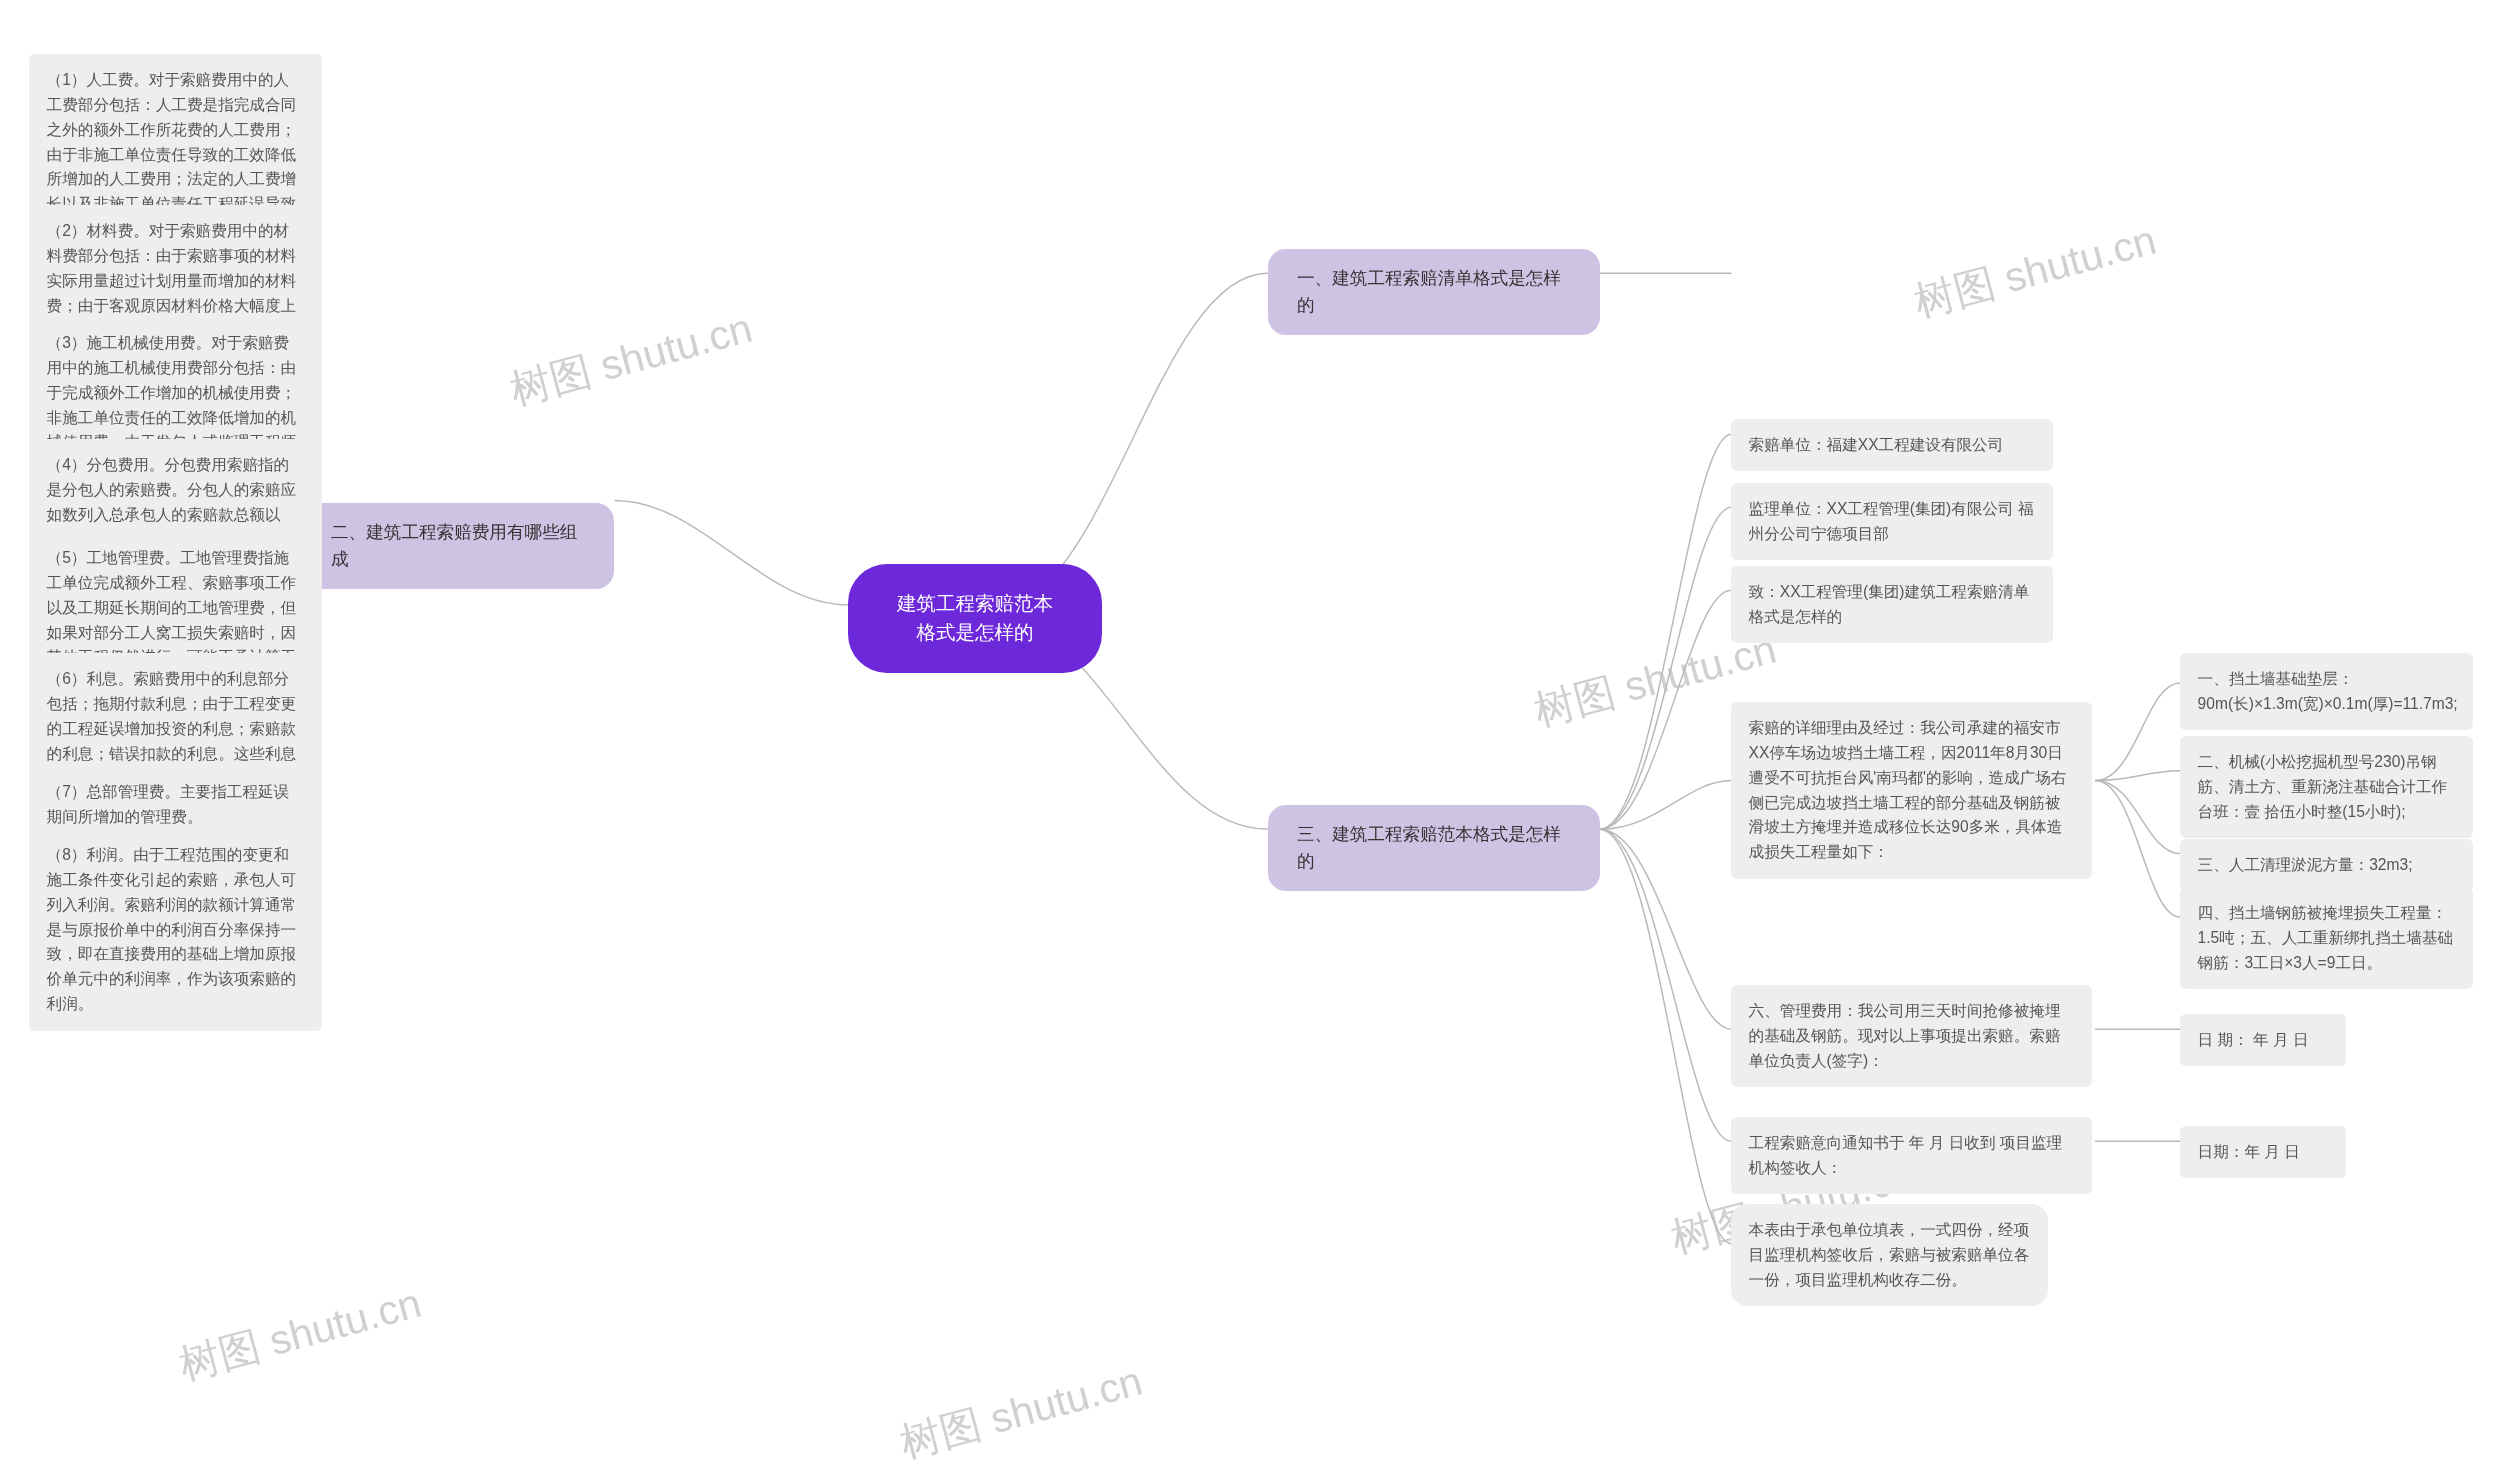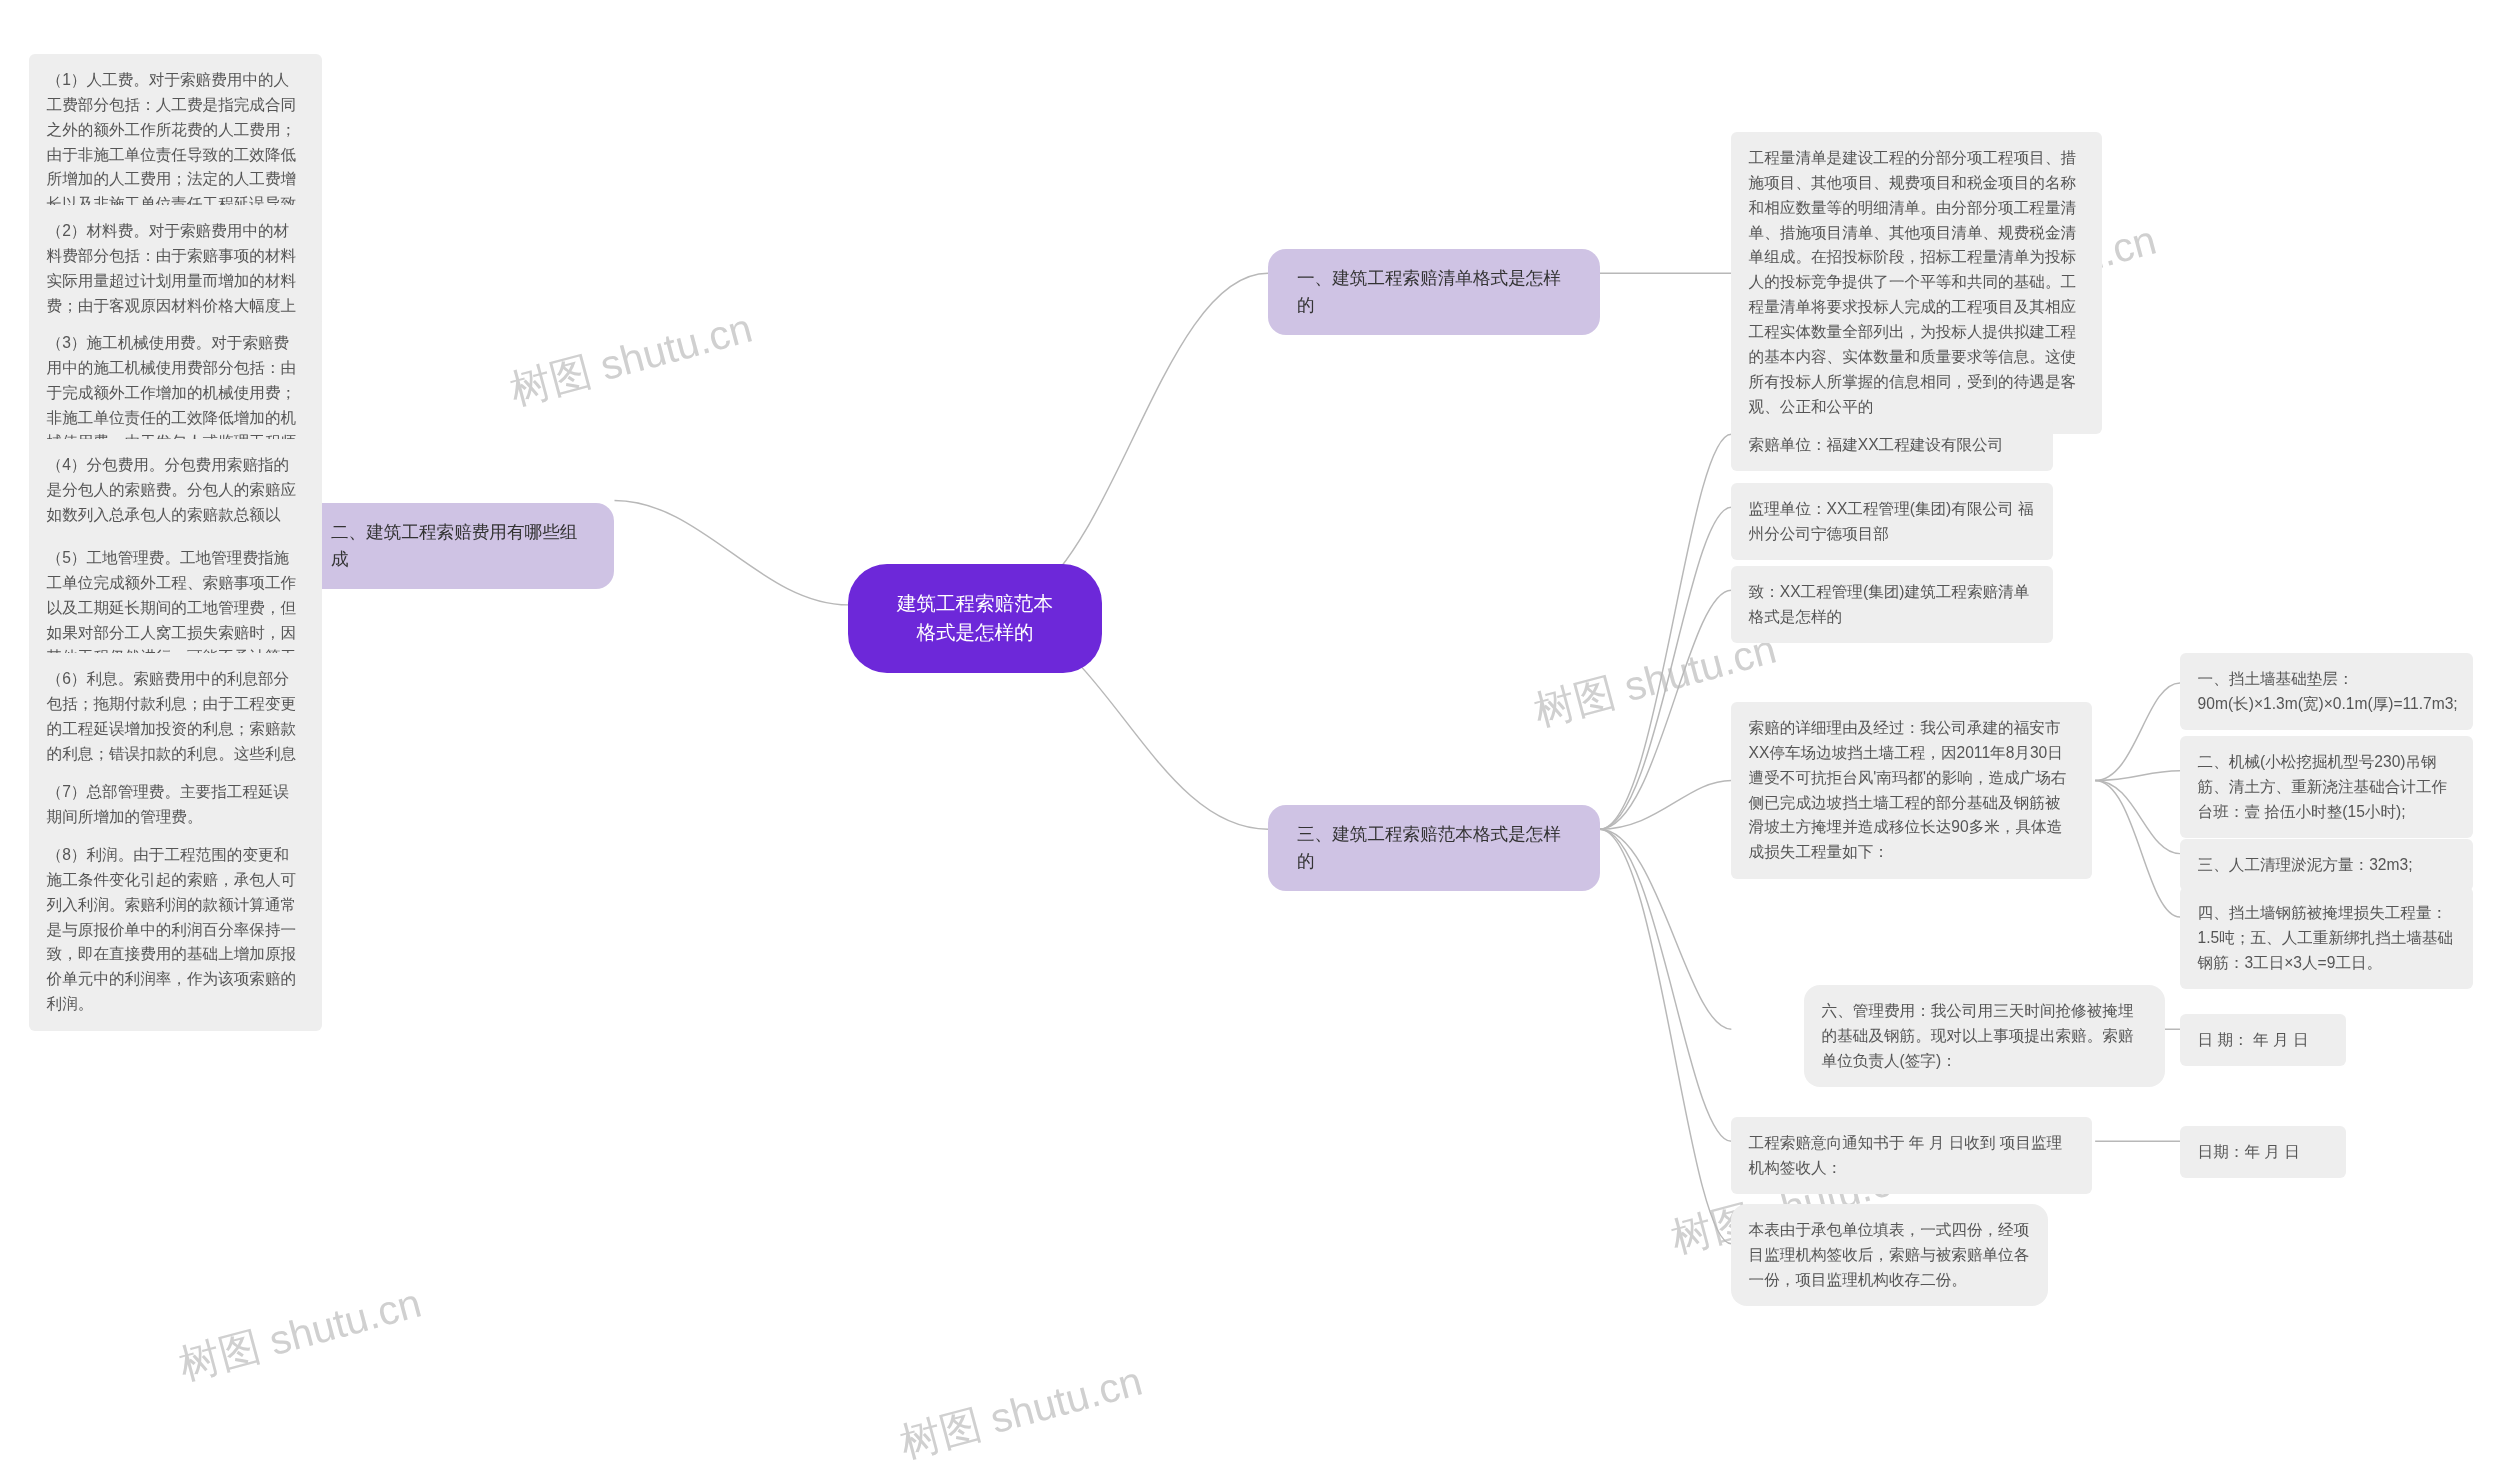--- a/index.html
+++ b/index.html
@@ -121,21 +121,20 @@
   <path d="M 2148 800 C 2190 800, 2200 875, 2235 875"></path>
   <path d="M 2148 800 C 2190 800, 2200 940, 2235 940"></path>
 
   <path d="M 2148 1055 C 2190 1055, 2200 1055, 2235 1055"></path>
   <path d="M 2148 1170 C 2190 1170, 2200 1170, 2235 1170"></path>
 </svg>
 
 <div class="node central" style="left:848px; top:564px; width:254px;">建筑工程索赔范本格式是怎样的</div>
 
 <div class="node branch" style="left:1268px; top:249px; width:332px;">一、建筑工程索赔清单格式是怎样的</div>
-<div class="node leaf" style="left:1731px; top:132px; width:371px;">工程量清单是建设工程的分部分项工程项目、措施项目、其他项目、规费项目和税金项目的名称和相应数量等的明细清单。由分部分项工程量清单、措施项目清单、其他项目清单、规费税金清单组成。在招投标阶段，招标工程量清单为投标人的投标竞争提供了一个平等和共同的基础。工程量清单将要求投标人完成的工程项目及其相应工程实体数量全部列出，为投标人提供拟建工程的基本内容、实体数量和质量要求等信息。这使所有投标人所掌握的信息相同，受到的待遇是客观、公正和公平的</div>
 
 <div class="node branch" style="left:302px; top:483px; width:312px;margin-top:20px;">二、建筑工程索赔费用有哪些组成</div>
 
 <div class="node leaf" style="left:29px; top:54px; width:293px;">（1）人工费。对于索赔费用中的人工费部分包括：人工费是指完成合同之外的额外工作所花费的人工费用；由于非施工单位责任导致的工效降低所增加的人工费用；法定的人工费增长以及非施工单位责任工程延误导致的人员离工费和工资上涨费等。</div>
 <div class="node leaf" style="left:29px; top:205px; width:293px;">（2）材料费。对于索赔费用中的材料费部分包括：由于索赔事项的材料实际用量超过计划用量而增加的材料费；由于客观原因材料价格大幅度上涨；由于非施工单位责任工程延误导致的材料价格上涨和材料超期储存费用。</div>
 <div class="node leaf" style="left:29px; top:317px; width:293px;">（3）施工机械使用费。对于索赔费用中的施工机械使用费部分包括：由于完成额外工作增加的机械使用费；非施工单位责任的工效降低增加的机械使用费；由于发包人或监理工程师原因导致机械停工的窝工费。</div>
 <div class="node leaf" style="left:29px; top:439px; width:293px;">（4）分包费用。分包费用索赔指的是分包人的索赔费。分包人的索赔应如数列入总承包人的索赔款总额以内。</div>
 <div class="node leaf" style="left:29px; top:532px; width:293px;">（5）工地管理费。工地管理费指施工单位完成额外工程、索赔事项工作以及工期延长期间的工地管理费，但如果对部分工人窝工损失索赔时，因其他工程仍然进行，可能不予计算工地管理费。</div>
 <div class="node leaf" style="left:29px; top:653px; width:293px;">（6）利息。索赔费用中的利息部分包括；拖期付款利息；由于工程变更的工程延误增加投资的利息；索赔款的利息；错误扣款的利息。这些利息的具体利率。</div>
 <div class="node leaf" style="left:29px; top:766px; width:293px;">（7）总部管理费。主要指工程延误期间所增加的管理费。</div>
@@ -147,21 +146,21 @@
 <div class="node leaf" style="left:1731px; top:419px; width:322px;">索赔单位：福建XX工程建设有限公司</div>
 <div class="node leaf" style="left:1731px; top:566px; width:322px;">致：XX工程管理(集团)建筑工程索赔清单格式是怎样的</div>
 
 <div class="node leaf" style="left:1731px; top:702px; width:361px;">索赔的详细理由及经过：我公司承建的福安市XX停车场边坡挡土墙工程，因2011年8月30日遭受不可抗拒台风'南玛都'的影响，造成广场右侧已完成边坡挡土墙工程的部分基础及钢筋被滑坡土方掩埋并造成移位长达90多米，具体造成损失工程量如下：</div>
 
 <div class="node leaf" style="left:2180px; top:653px; width:293px;">一、挡土墙基础垫层：90m(长)×1.3m(宽)×0.1m(厚)=11.7m3;</div>
 <div class="node leaf" style="left:2180px; top:736px; width:293px;">二、机械(小松挖掘机型号230)吊钢筋、清土方、重新浇注基础合计工作台班：壹 拾伍小时整(15小时);</div>
 <div class="node leaf" style="left:2180px; top:839px; width:293px;">三、人工清理淤泥方量：32m3;</div>
 <div class="node leaf" style="left:2180px; top:887px; width:293px;">四、挡土墙钢筋被掩埋损失工程量：1.5吨；五、人工重新绑扎挡土墙基础钢筋：3工日×3人=9工日。</div>
 
-<div class="node leaf" style="left:1804px; top:985px; width:361px;border-radius:16px;">六、管理费用：我公司用三天时间抢修被掩埋的基础及钢筋。现对以上事项提出索赔。索赔单位负责人(签字)：</div>
+<div class="node leaf" style="left:1731px; top:985px; width:361px;">六、管理费用：我公司用三天时间抢修被掩埋的基础及钢筋。现对以上事项提出索赔。索赔单位负责人(签字)：</div>
 <div class="node leaf" style="left:2180px; top:1014px; width:166px;">日 期： 年 月 日</div>
 
 <div class="node leaf" style="left:1731px; top:1117px; width:361px;">工程索赔意向通知书于 年 月 日收到 项目监理机构签收人：</div>
 <div class="node leaf" style="left:2180px; top:1126px; width:166px;">日期：年 月 日</div>
 
 <div class="node leaf" style="left:1731px; top:1204px; width:317px;border-radius:16px;">本表由于承包单位填表，一式四份，经项目监理机构签收后，索赔与被索赔单位各一份，项目监理机构收存二份。</div>
 
 </div>
 
 

